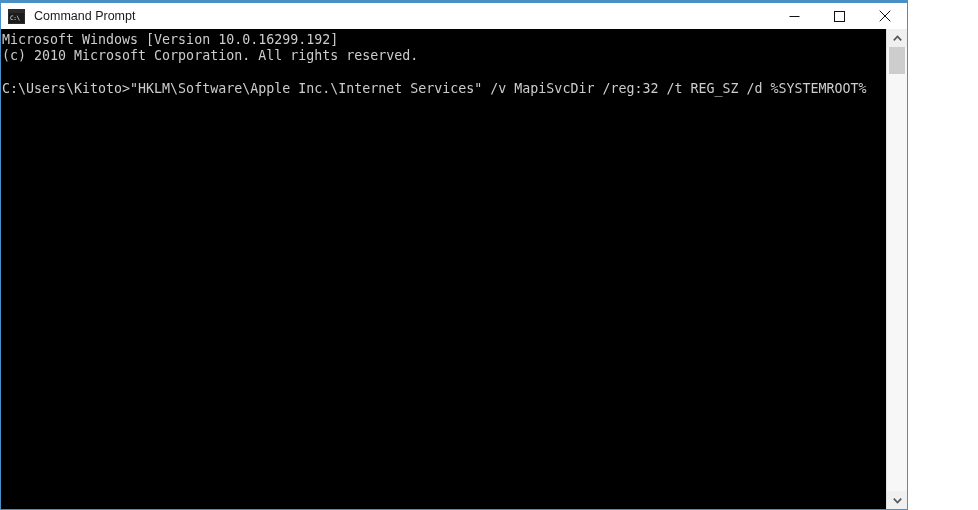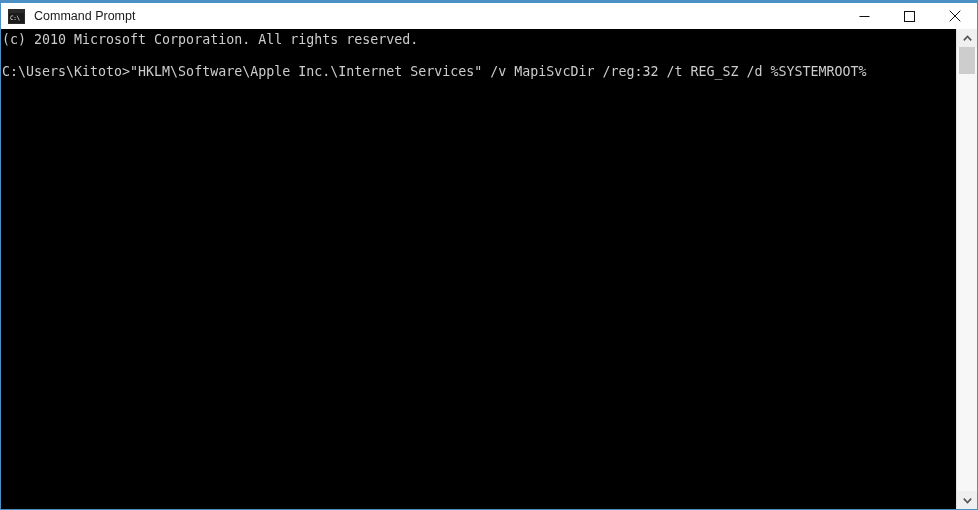--- a/index.html
+++ b/index.html
@@ -9,21 +9,21 @@
   }
   body {
     width: 978px;
     height: 510px;
     overflow: hidden;
     font-family: "Liberation Sans", sans-serif;
   }
 
   #window {
     position: relative;
-    width: 978px;
+    width: 908px;
     height: 510px;
     background: #000000;
     box-sizing: border-box;
     border-top: 3px solid #4a90c4;
     border-left: 1px solid #4a90c4;
     border-right: 1px solid #4a90c4;
     border-bottom: 1px solid #4a90c4;
     overflow: hidden;
   }
 
@@ -188,20 +188,21 @@
       <div class="win-btn">
         <svg width="12" height="12" viewBox="0 0 12 12">
           <line x1="0.7" y1="0.7" x2="11.3" y2="11.3" stroke="#111111" stroke-width="1"></line>
           <line x1="11.3" y1="0.7" x2="0.7" y2="11.3" stroke="#111111" stroke-width="1"></line>
         </svg>
       </div>
     </div>
   </div>
 
   <div id="terminal">
+    <div class="term-line">Microsoft Windows [Version 10.0.16299.192]</div>
     <div class="term-line">(c) 2010 Microsoft Corporation. All rights reserved.</div>
     <div class="term-line term-blank"></div>
     <div class="term-line">C:\Users\Kitoto&gt;"HKLM\Software\Apple Inc.\Internet Services" /v MapiSvcDir /reg:32 /t REG_SZ /d %SYSTEMROOT%</div>
   </div>
 
   <div id="scrollbar">
     <div class="sb-arrow" id="sb-up">
       <svg width="9" height="7" viewBox="0 0 9 7">
         <path d="M0.8 5.4 L4.5 1.4 L8.2 5.4" fill="none" stroke="#555555" stroke-width="1.6"></path>
       </svg>

